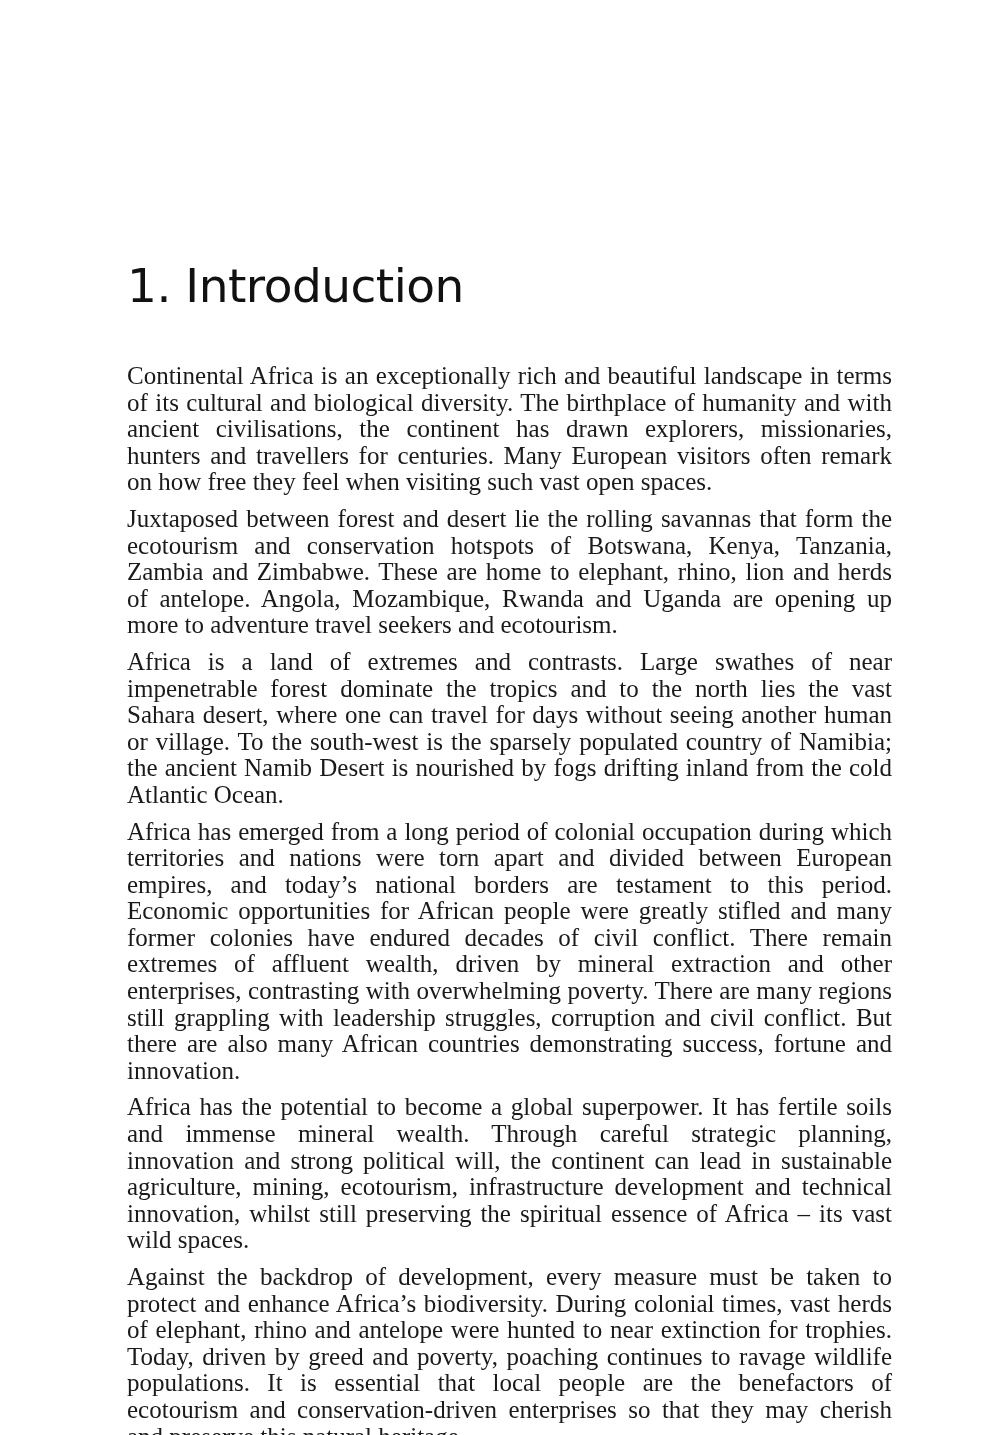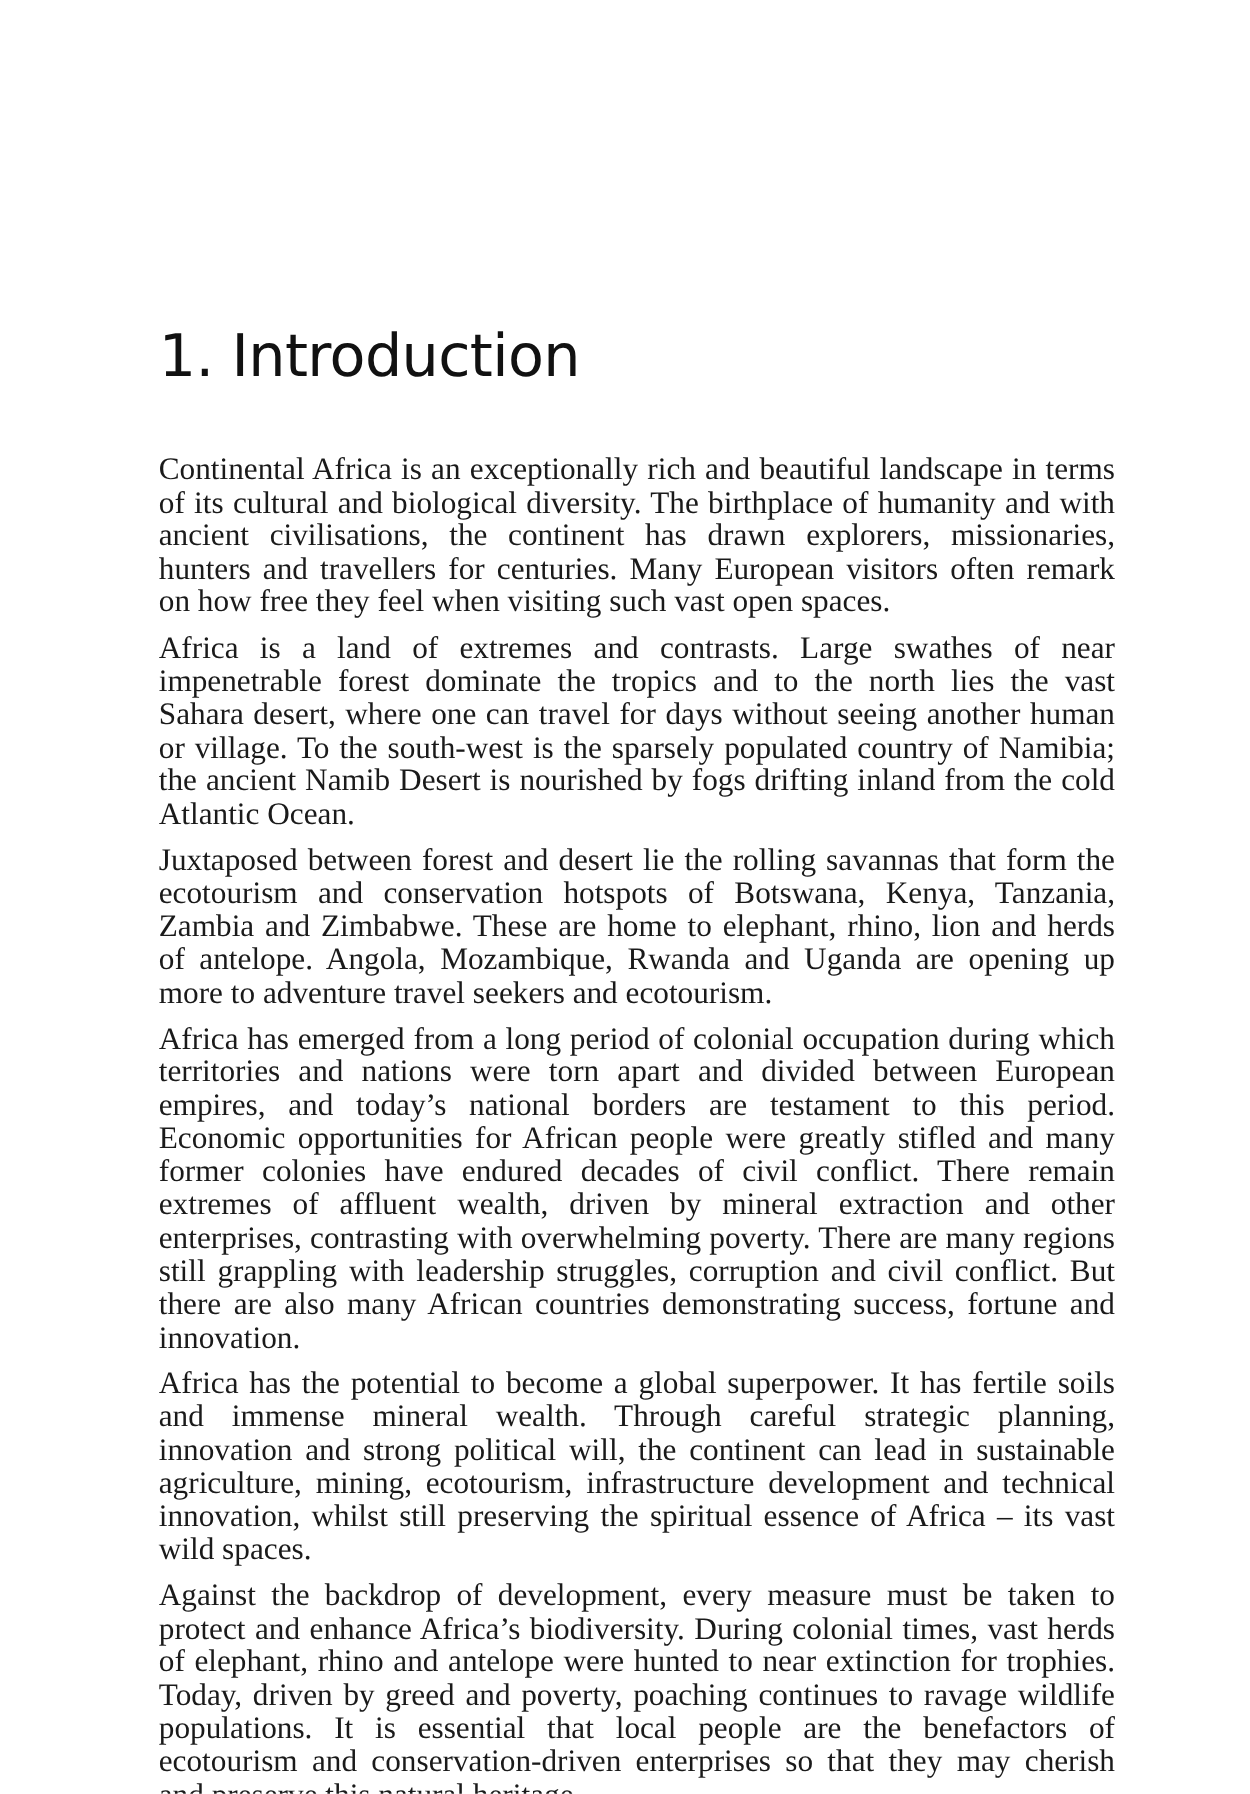--- a/index.html
+++ b/index.html
@@ -18,19 +18,19 @@
   }
   .body-text p { margin: 0 0 10px 0; text-align: justify; hyphens: manual; }
 </style>
 </head>
 <body>
 
 <div class="page">
   <h1>1.  Introduction</h1>
   <div class="body-text">
     <p>Continental Africa is an exceptionally rich and beautiful landscape in terms of its cultural and biological diversity. The birthplace of humanity and with ancient civili­sations, the continent has drawn explorers, missionaries, hunters and travellers for centuries. Many European visitors often remark on how free they feel when visiting such vast open spaces.</p>
+    <p>Juxtaposed between forest and desert lie the rolling savannas that form the ecotourism and conservation hotspots of Botswana, Kenya, Tanzania, Zambia and Zimbabwe. These are home to elephant, rhino, lion and herds of antelope. Angola, Mozambique, Rwanda and Uganda are opening up more to adventure travel seekers and ecotourism.</p>
     <p>Africa is a land of extremes and contrasts. Large swathes of near impenetrable forest dominate the tropics and to the north lies the vast Sahara desert, where one can travel for days without seeing another human or village. To the south-west is the sparsely populated country of Namibia; the ancient Namib Desert is nourished by fogs drifting inland from the cold Atlantic Ocean.</p>
-    <p>Juxtaposed between forest and desert lie the rolling savannas that form the ecotourism and conservation hotspots of Botswana, Kenya, Tanzania, Zambia and Zimbabwe. These are home to elephant, rhino, lion and herds of antelope. Angola, Mozambique, Rwanda and Uganda are opening up more to adventure travel seekers and ecotourism.</p>
     <p>Africa has emerged from a long period of colonial occupation during which terri­tories and nations were torn apart and divided between European empires, and today’s national borders are testament to this period. Economic opportunities for African people were greatly stifled and many former colonies have endured decades of civil conflict. There remain extremes of affluent wealth, driven by mineral extraction and other enterprises, contrasting with overwhelming poverty. There are many regions still grappling with leadership struggles, corruption and civil conflict. But there are also many African countries demonstrating success, fortune and innovation.</p>
     <p>Africa has the potential to become a global superpower. It has fertile soils and immense mineral wealth. Through careful strategic planning, innovation and strong political will, the continent can lead in sustainable agriculture, mining, ecotourism, infra­structure development and technical innovation, whilst still preserving the spiritual essence of Africa – its vast wild spaces.</p>
     <p>Against the backdrop of development, every measure must be taken to protect and enhance Africa’s biodiversity. During colonial times, vast herds of elephant, rhino and antelope were hunted to near extinction for trophies. Today, driven by greed and poverty, poaching continues to ravage wildlife populations. It is essential that local people are the benefactors of ecotourism and conservation-driven enterprises so that they may cherish and preserve this natural heritage.</p>
   </div>
 </div>
 
 </body></html>

